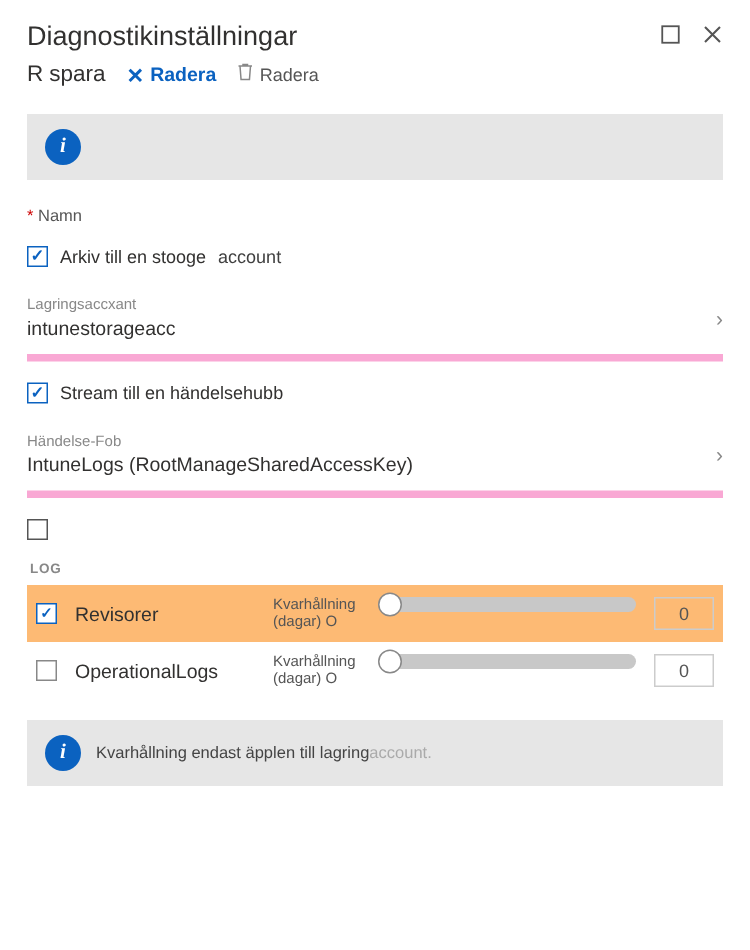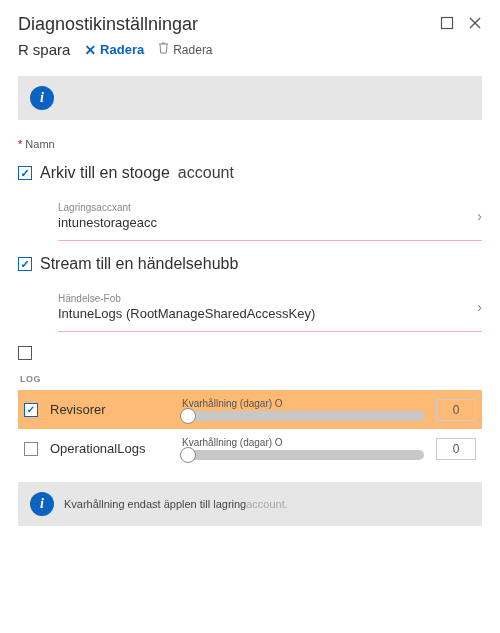--- a/index.html
+++ b/index.html
@@ -40,54 +40,54 @@
   .required::before { content: "* "; color: #c00; }
   .text-input {
     width: 100%; border: 1px solid #8a2be2; padding: 6px 28px 6px 8px;
     font-size: 12px; color: #323130; position: relative;
   }
   .input-wrap { position: relative; }
   .input-check {
     position: absolute; right: 8px; top: 50%; transform: translateY(-50%);
     color: #107c10; font-weight: 700;
   }
-  .check-row { display: flex; align-items: center; gap: 8px; font-size: 16px; margin: 14px 0; }
+  .check-row { display: flex; align-items: center; gap: 8px; font-size: 12px; margin: 14px 0; }
   .checkbox {
     width: 14px; height: 14px; border: 1px solid #555; display: inline-flex;
     align-items: center; justify-content: center; cursor: pointer; flex-shrink: 0;
   }
   .checkbox.checked { border-color: #0b62c0; }
   .checkbox.checked::after {
     content: "✓"; color: #0b62c0; font-size: 11px; line-height: 1; font-weight: 700;
   }
   .faded-text { color: #404040; }
   .selector {
-    border-bottom: 1px solid #f9a8d4; padding: 6px 0 10px 0;
+    border-bottom: 5px solid #f9a8d4; padding: 6px 0 10px 0;
     display: flex; justify-content: space-between; align-items: center;
-    cursor: pointer; margin-bottom: 4px; margin-left: 40px;
+    cursor: pointer; margin-bottom: 4px;
   }
   .selector .left { display: flex; flex-direction: column; gap: 2px; }
   .selector .small { font-size: 10px; color: #888; }
   .selector .value { font-size: 13px; color: #323130; }
   .chevron { color: #888; font-size: 14px; }
   .log-header { font-size: 9px; font-weight: 600; color: #888; letter-spacing: 0.5px; margin: 10px 0 6px 2px; }
   .log-row {
     display: flex; align-items: center; padding: 8px 6px;
     gap: 12px;
   }
   .log-row.selected { background: #fdba74; }
   .log-row .log-check {
     width: 14px; height: 14px; border: 1px solid #888; background: #fff;
     display: inline-flex; align-items: center; justify-content: center;
     cursor: pointer; flex-shrink: 0;
   }
   .log-row .log-check.checked { border-color: #0b62c0; }
   .log-row .log-check.checked::after { content: "✓"; color: #0b62c0; font-size: 10px; font-weight: 700; }
   .log-name { flex: 0 0 120px; font-size: 13px; }
-  .retention { flex: 1; display: flex; flex-direction: column; gap: 2px; }
+  .retention { flex: 1; display: flex; gap: 2px; }
   .retention-label { font-size: 10px; color: #555; }
   .slider-track {
     height: 10px; background: #c8c8c8; border-radius: 6px; position: relative;
     width: 100%;
   }
   .slider-thumb {
     width: 16px; height: 16px; border-radius: 50%; background: #fff;
     border: 1px solid #888; position: absolute; left: 0; top: 50%;
     transform: translate(-2px, -50%);
   }

